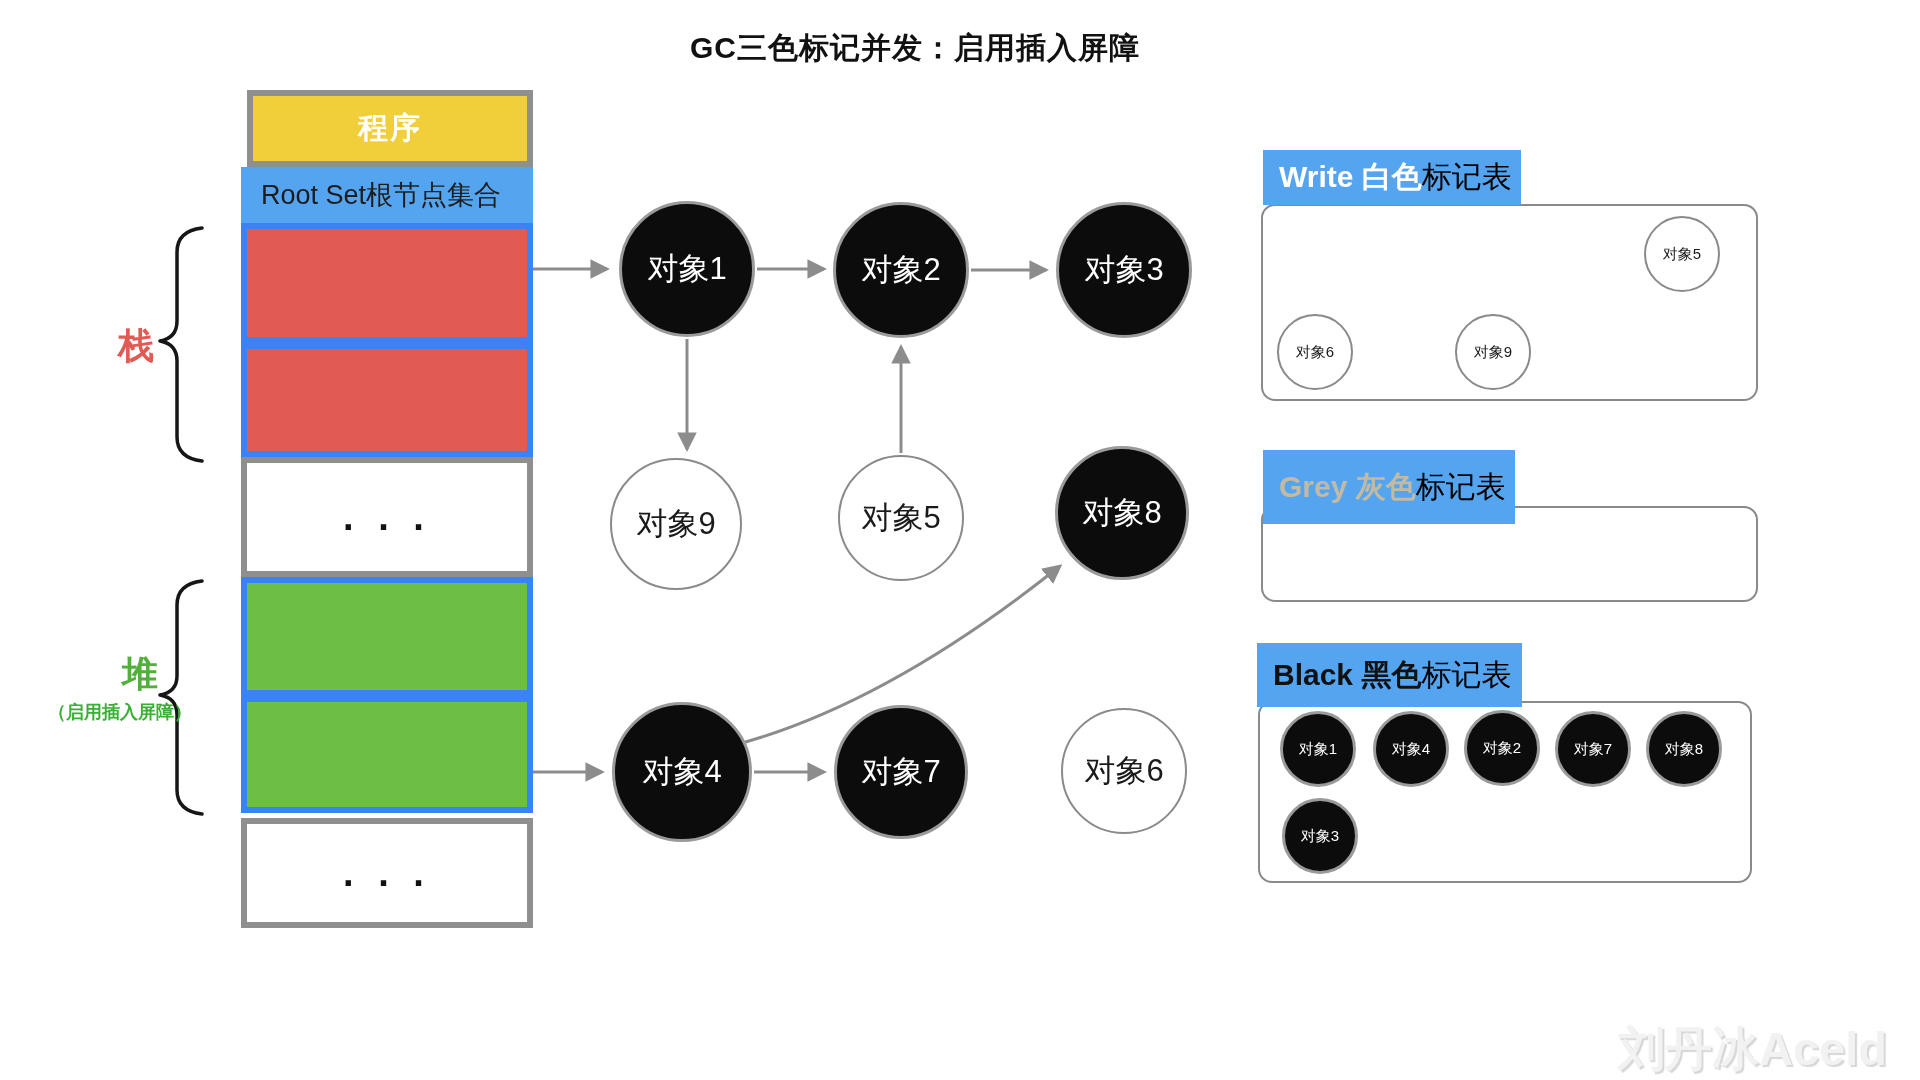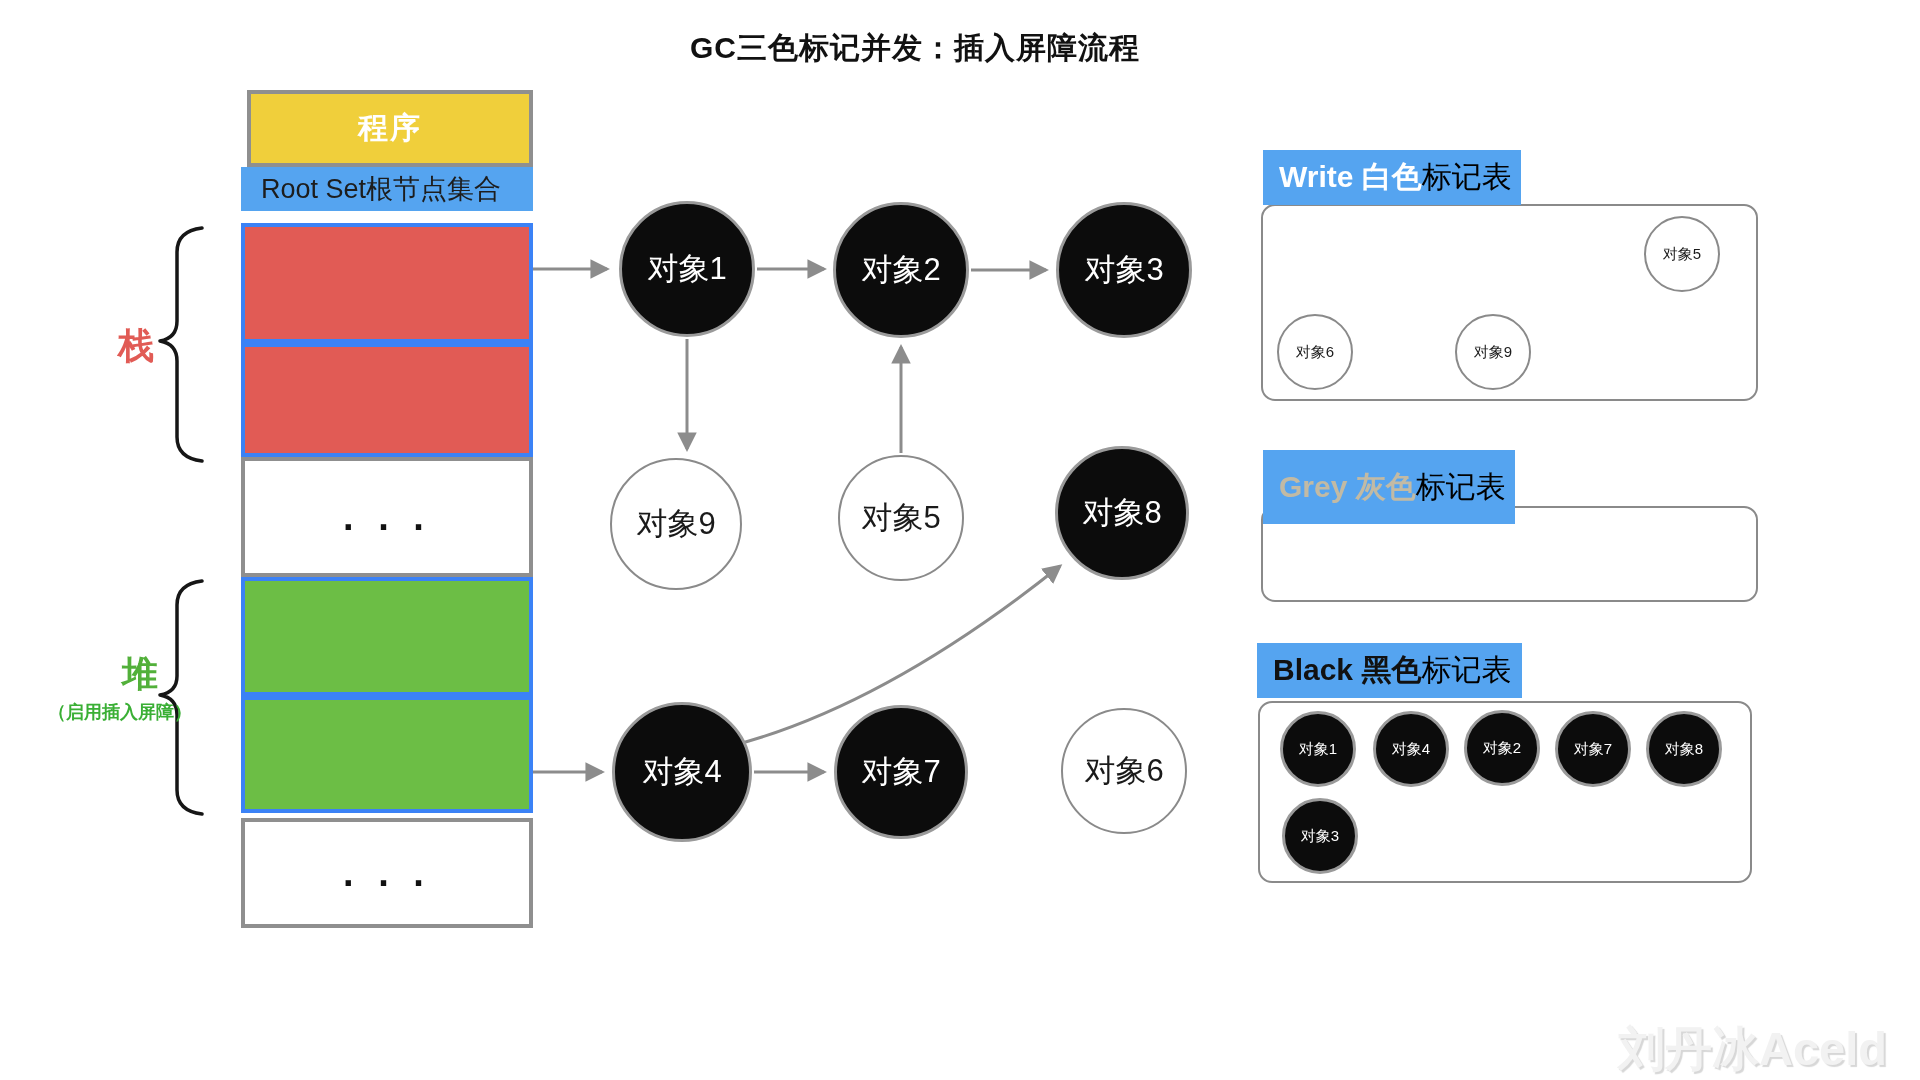--- a/index.html
+++ b/index.html
@@ -6,21 +6,21 @@
   #stage{
     position:relative;width:1920px;height:1080px;background:#ffffff;overflow:hidden;
     font-family:"Liberation Sans","DejaVu Sans",sans-serif;
   }
   
   #title{
     position:absolute;left:915px;top:28px;transform:translateX(-50%);
     font-size:30px;font-weight:bold;color:#111;white-space:nowrap;letter-spacing:1px;
   }
   
-  .mblock{position:absolute;box-sizing:border-box;border:4px solid #3b82f6;}
+  .mblock{position:absolute;box-sizing:border-box;border:6px solid #3b82f6;}
   .mblock.program{background:#f0cf3b;border-color:#8f8f8f;display:flex;align-items:center;justify-content:center;
     font-size:30px;font-weight:bold;color:#ffffff;letter-spacing:2px;}
   .mblock.rootset{background:#55a4f0;border:none;display:flex;align-items:center;
     font-size:27px;color:#1d1d1d;padding-left:10px;white-space:nowrap;}
   .mblock.red{background:#e15b55;}
   .mblock.green{background:#6cbe45;}
   .mblock.dots{background:#ffffff;border-color:#8f8f8f;display:flex;align-items:center;justify-content:center;
     font-size:38px;font-weight:bold;color:#111;letter-spacing:7px;line-height:0;}
   
   #stack-label{position:absolute;left:118px;top:322px;font-size:36px;font-weight:bold;color:#e15b55;}
@@ -48,21 +48,21 @@
   
   #watermark{position:absolute;left:1618px;top:1018px;font-size:47px;color:#f2f2f2;
     text-shadow:2px 2px 1px #d7d7d7;white-space:nowrap;font-weight:bold;}
   svg{position:absolute;left:0;top:0;}
 </style>
 </head>
 <body>
 
 <div id="stage">
 
-  <div id="title">GC三色标记并发：插入屏障流程</div>
+  <div id="title">GC三色标记并发：启用插入屏障</div>
 
   <svg width="1920" height="1080">
     <defs>
       <marker id="ah" viewBox="0 0 10 10" refX="8.5" refY="5" markerWidth="6.5" markerHeight="6.5" orient="auto-start-reverse">
         <path d="M0,0 L10,5 L0,10 z" fill="#8c8c8c"></path>
       </marker>
     </defs>
     <g stroke="#8c8c8c" stroke-width="3" fill="none">
       <path d="M533,269 H607" marker-end="url(#ah)"></path>
       <path d="M757,269 H824" marker-end="url(#ah)"></path>
@@ -74,21 +74,21 @@
       <path d="M727,747 Q882,708 1060,566" marker-end="url(#ah)"></path>
     </g>
     <g stroke="#161616" stroke-width="3.5" fill="none" stroke-linecap="round" stroke-linejoin="round">
       <path d="M202,228 Q177,231 177,252 L177,321 Q177,338 160,341 Q177,344 177,361 L177,437 Q177,458 202,461"></path>
       <path d="M202,581 Q177,584 177,605 L177,676 Q177,692 160,695 Q177,698 177,715 L177,790 Q177,811 202,814"></path>
     </g>
   </svg>
 
   <div id="memory-col">
       <div class="mblock program" style="left: 247px; top: 90px; width: 286px; height: 77px;">程序</div>
-      <div class="mblock rootset" style="left: 241px; top: 167px; width: 292px; height: 44px; padding-left: 20px;">Root Set根节点集合</div>
+      <div class="mblock rootset" style="left: 241px; top: 167px; width: 292px; height: 56px; padding-left: 20px;">Root Set根节点集合</div>
       <div class="mblock red" style="left: 241px; top: 223px; width: 292px; height: 120px;"></div>
       <div class="mblock red" style="left: 241px; top: 343px; width: 292px; height: 114px;"></div>
       <div class="mblock dots" style="left: 241px; top: 457px; width: 292px; height: 120px;">. . .</div>
       <div class="mblock green" style="left: 241px; top: 577px; width: 292px; height: 119px;"></div>
       <div class="mblock green" style="left: 241px; top: 696px; width: 292px; height: 117px;"></div>
       <div class="mblock dots" style="left: 241px; top: 818px; width: 292px; height: 110px;">. . .</div>
     </div>
 
   <div id="stack-label">栈</div>
   <div id="heap-label">堆</div>
@@ -114,21 +114,21 @@
       </div>
       <div class="tcircle white" style="left: 1644px; top: 216px; width: 76px; height: 76px;">对象5</div>
       <div class="tcircle white" style="left: 1277px; top: 314px; width: 76px; height: 76px;">对象6</div>
       <div class="tcircle white" style="left: 1455px; top: 314px; width: 76px; height: 76px;">对象9</div>
       <div class="tbox" style="left: 1261px; top: 506px; width: 497px; height: 96px;"></div>
       <div class="thead" style="left: 1263px; top: 450px; width: 252px; height: 74px;">
         <span class="en" style="color: rgb(194, 186, 164);">Grey 灰色</span>
         <span class="rest">标记表</span>
       </div>
       <div class="tbox" style="left: 1258px; top: 701px; width: 494px; height: 182px;"></div>
-      <div class="thead" style="left: 1257px; top: 643px; width: 265px; height: 55px;">
+      <div class="thead" style="left: 1257px; top: 643px; width: 265px; height: 64px;">
         <span class="en" style="color: rgb(17, 17, 17);">Black 黑色</span>
         <span class="rest">标记表</span>
       </div>
       <div class="tcircle black" style="left: 1280px; top: 711px; width: 76px; height: 76px;">对象1</div>
       <div class="tcircle black" style="left: 1373px; top: 711px; width: 76px; height: 76px;">对象4</div>
       <div class="tcircle black" style="left: 1464px; top: 710px; width: 76px; height: 76px;">对象2</div>
       <div class="tcircle black" style="left: 1555px; top: 711px; width: 76px; height: 76px;">对象7</div>
       <div class="tcircle black" style="left: 1646px; top: 711px; width: 76px; height: 76px;">对象8</div>
       <div class="tcircle black" style="left: 1282px; top: 798px; width: 76px; height: 76px;">对象3</div>
     </div>

